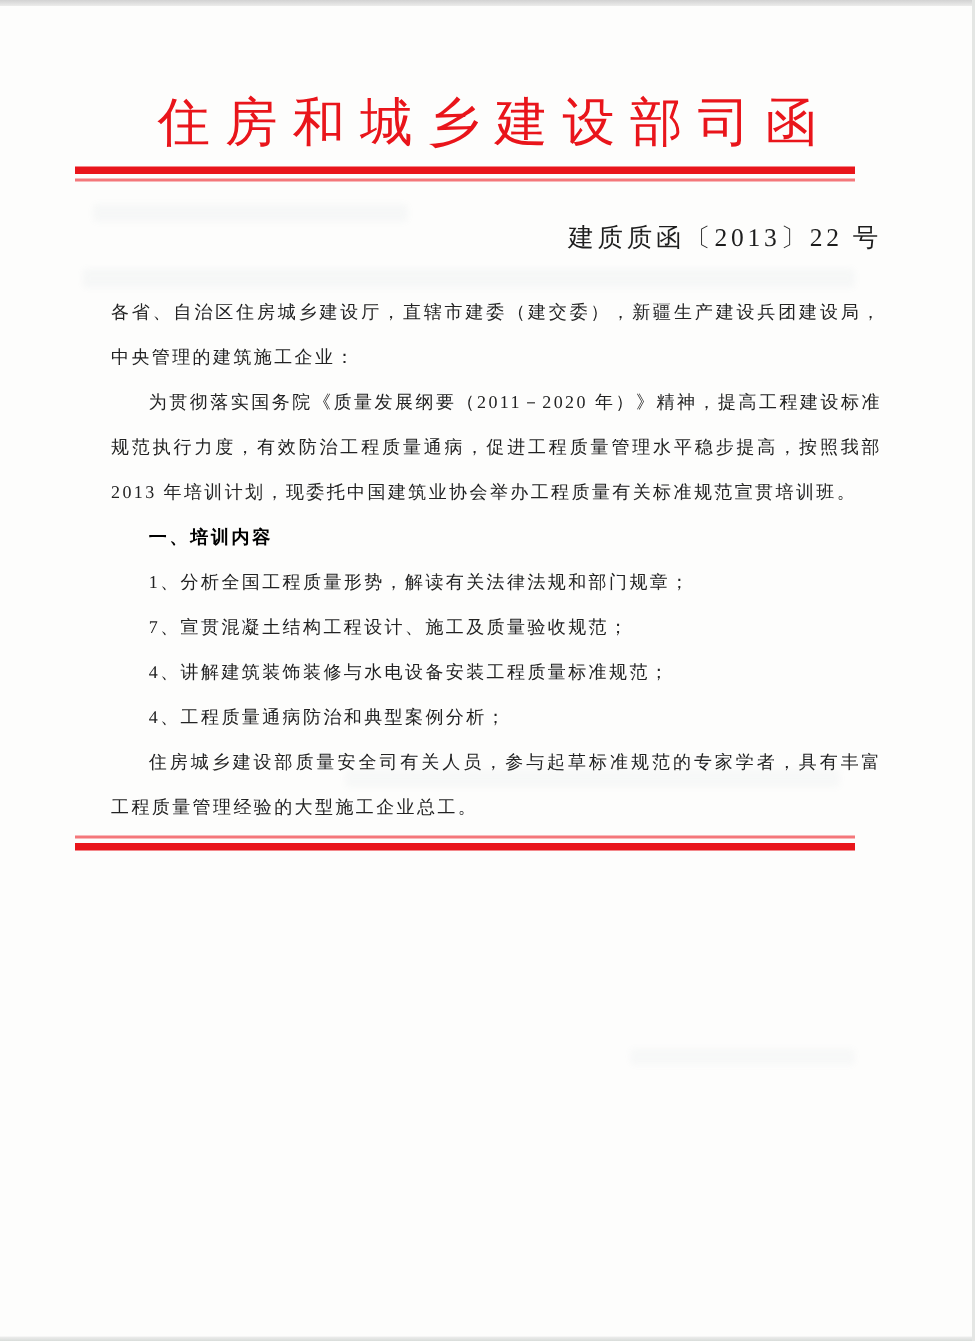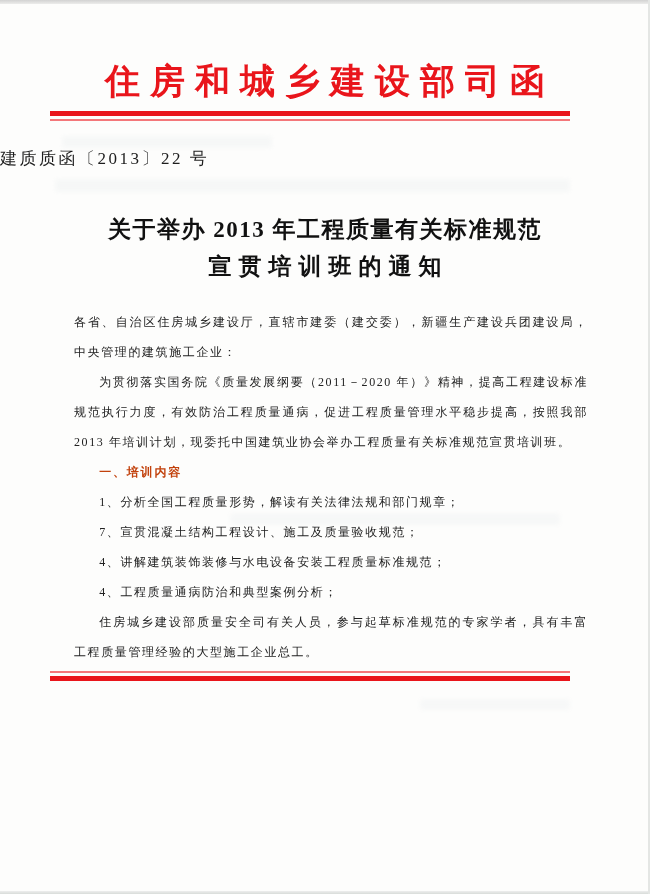--- a/index.html
+++ b/index.html
@@ -41,43 +41,43 @@
   .bleed.b2 { top: 179px; left: 55px;  width: 515px; height: 13px; }
   .bleed.b3 { top: 513px; left: 230px; width: 330px; height: 12px; opacity: 0.05; }
   .bleed.b4 { top: 699px; left: 420px; width: 150px; height: 11px; opacity: 0.05; }
 
   
   .letterhead {
     margin: 0;
     padding-top: 60px;
     text-align: center;
     font-size: 35px;
-    font-weight: bold;
+    font-weight: normal;
     line-height: 44px;
     color: #e9151b;
     letter-spacing: 10px;
     text-indent: 10px;
     font-family: "Liberation Serif", serif;
   }
   .rule-group {
     width: 520px;
     margin-left: 50px;
   }
   .rule-group.top { margin-top: 7px; }
   .rule-group.bottom { margin-top: 4px; }
   .rule { width: 100%; }
   .rule.thick { height: 5px; background: #e9151b; }
   .rule.thin  { height: 2px; background: #f4777a; }
   .rule-group.top .rule.thin { margin-top: 3px; }
   .rule-group.bottom .rule.thick { margin-top: 3px; }
 
   .doc-number {
     margin-top: 26px;
-    padding-right: 32px;
-    text-align: left;
+    padding-right: 62px;
+    text-align: right;
     font-size: 17px;
     letter-spacing: 2.5px;
     color: #1d1d1d;
     line-height: 24px;
   }
 
   .notice-title {
     margin: 40px 0 0 0;
     text-align: center;
     font-weight: bold;
@@ -105,44 +105,40 @@
     letter-spacing: 1.6px;
     color: #222222;
     text-align: justify;
   }
   .doc-body p { margin: 0; }
   .doc-body p.indent { text-indent: 2.1em; }
   .doc-body p.section-heading {
     text-indent: 2.1em;
     font-weight: bold;
     font-family: "Liberation Sans", sans-serif;
-    color: #c2410c;
+    color: #000000;
     letter-spacing: 1.8px;
   }
 </style>
 </head>
 <body>
 
 <div class="page">
 
   <div class="scan-edge-top"></div>
 
   <h1 class="letterhead">住房和城乡建设部司函</h1>
 
   <div class="rule-group top">
     <div class="rule thick"></div>
     <div class="rule thin"></div>
   </div>
 
   <div class="doc-number">建质质函〔2013〕22 号</div>
 
-  <h2 class="notice-title">
-    <span class="t1">关于举办 2013 年工程质量有关标准规范</span>
-    <span class="t2">宣贯培训班的通知</span>
-  </h2>
 
   <div class="doc-body">
     <p class="salutation">各省、自治区住房城乡建设厅，直辖市建委（建交委），新疆生产建设兵团建设局，中央管理的建筑施工企业：</p>
 
     <p class="indent">为贯彻落实国务院《质量发展纲要（2011－2020 年）》精神，提高工程建设标准规范执行力度，有效防治工程质量通病，促进工程质量管理水平稳步提高，按照我部 2013 年培训计划，现委托中国建筑业协会举办工程质量有关标准规范宣贯培训班。</p>
 
     <p class="section-heading">一、培训内容</p>
 
     <p class="indent list-item">1、分析全国工程质量形势，解读有关法律法规和部门规章；</p>
     <p class="indent list-item">7、宣贯混凝土结构工程设计、施工及质量验收规范；</p>

